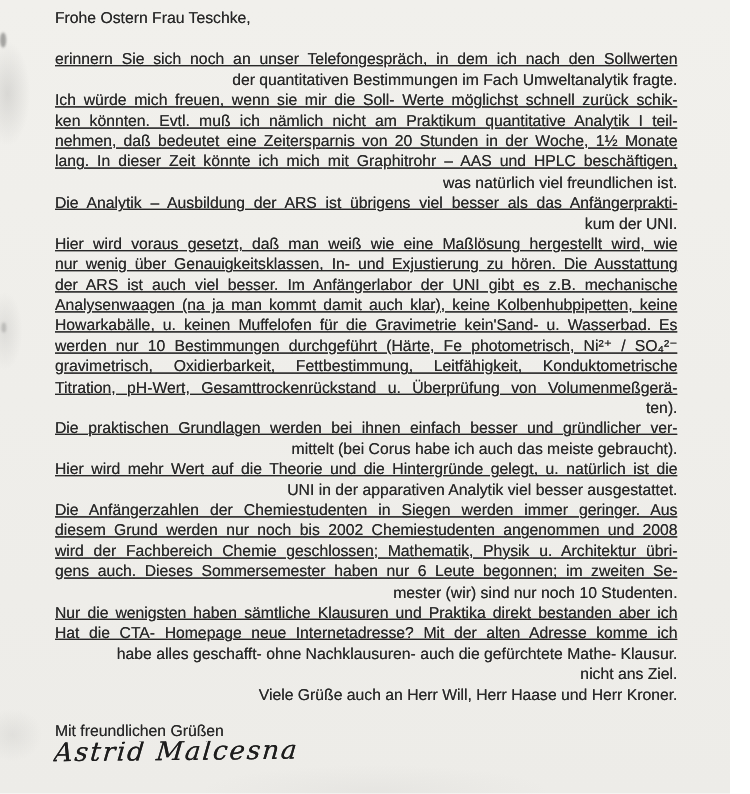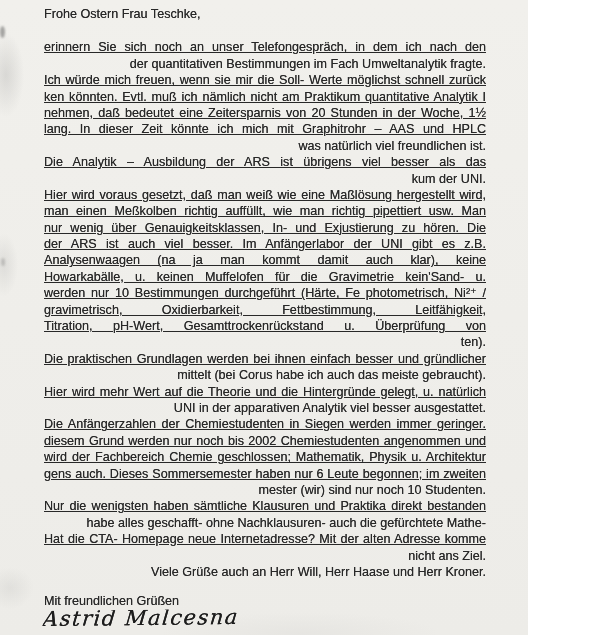--- a/index.html
+++ b/index.html
@@ -3,21 +3,21 @@
 <meta charset="utf-8">
 <style>
   html, body { margin: 0; padding: 0; }
   body {
     width: 600px; height: 635px;
     font-family: "Liberation Sans", "DejaVu Sans", sans-serif;
     overflow: hidden;
   }
   .scan {
     position: relative;
-    width: 528px; height: 635px;
+    width: 584px; height: 635px;
     background:
       radial-gradient(ellipse 26px 60px at 6px 75px,  rgba(120,120,120,.20), transparent 70%),
       radial-gradient(ellipse 20px 45px at 4px 265px, rgba(130,130,130,.16), transparent 70%),
       radial-gradient(ellipse 34px 30px at 10px 588px,rgba(140,140,140,.13), transparent 70%),
       radial-gradient(ellipse 18px 90px at 598px 330px,rgba(150,150,150,.10), transparent 70%),
       radial-gradient(ellipse 200px 30px at 300px 633px,rgba(150,150,150,.08), transparent 70%),
       linear-gradient(#f1f0ec, #edece8);
   }
   .speck {
     position: absolute;
@@ -86,41 +86,40 @@
         <div class="ln just">erinnern Sie sich noch an unser Telefongespräch, in dem ich nach den Sollwerten</div>
         <div class="ln">der quantitativen Bestimmungen im Fach Umweltanalytik fragte.</div>
         <div class="ln just">Ich würde mich freuen, wenn sie mir die Soll- Werte möglichst schnell zurück schik-</div>
         <div class="ln just">ken könnten. Evtl. muß ich nämlich nicht am Praktikum quantitative Analytik I teil-</div>
         <div class="ln just">nehmen, daß bedeutet eine Zeitersparnis von 20 Stunden in der Woche, 1½ Monate</div>
         <div class="ln just">lang. In dieser Zeit könnte ich mich mit Graphitrohr – AAS und HPLC beschäftigen,</div>
         <div class="ln">was natürlich viel freundlichen ist.</div>
         <div class="ln just">Die Analytik – Ausbildung der ARS ist übrigens viel besser als das Anfängerprakti-</div>
         <div class="ln">kum der UNI.</div>
         <div class="ln just">Hier wird voraus gesetzt, daß man weiß wie eine Maßlösung hergestellt wird, wie</div>
-        <div class="ln just">man einen Meßkolben richtig auffüllt, wie man richtig pipettiert usw. Man bekommt</div>
         <div class="ln just">nur wenig über Genauigkeitsklassen, In- und Exjustierung zu hören. Die Ausstattung</div>
         <div class="ln just">der ARS ist auch viel besser. Im Anfängerlabor der UNI gibt es z.B. mechanische</div>
         <div class="ln just">Analysenwaagen (na ja man kommt damit auch klar), keine Kolbenhubpipetten, keine</div>
         <div class="ln just">Howarkabälle, u. keinen Muffelofen für die Gravimetrie kein'Sand- u. Wasserbad. Es</div>
         <div class="ln just">werden nur 10 Bestimmungen durchgeführt (Härte, Fe photometrisch, Ni²⁺ / SO₄²⁻</div>
         <div class="ln just">gravimetrisch, Oxidierbarkeit, Fettbestimmung, Leitfähigkeit, Konduktometrische</div>
         <div class="ln just">Titration, pH-Wert, Gesamttrockenrückstand u. Überprüfung von Volumenmeßgerä-</div>
         <div class="ln">ten).</div>
         <div class="ln just">Die praktischen Grundlagen werden bei ihnen einfach besser und gründlicher ver-</div>
         <div class="ln">mittelt (bei Corus habe ich auch das meiste gebraucht).</div>
         <div class="ln just">Hier wird mehr Wert auf die Theorie und die Hintergründe gelegt, u. natürlich ist die</div>
         <div class="ln">UNI in der apparativen Analytik viel besser ausgestattet.</div>
         <div class="ln just">Die Anfängerzahlen der Chemiestudenten in Siegen werden immer geringer. Aus</div>
         <div class="ln just">diesem Grund werden nur noch bis 2002 Chemiestudenten angenommen und 2008</div>
         <div class="ln just">wird der Fachbereich Chemie geschlossen; Mathematik, Physik u. Architektur übri-</div>
         <div class="ln just">gens auch. Dieses Sommersemester haben nur 6 Leute begonnen; im zweiten Se-</div>
         <div class="ln">mester (wir) sind nur noch 10 Studenten.</div>
         <div class="ln just">Nur die wenigsten haben sämtliche Klausuren und Praktika direkt bestanden aber ich</div>
+        <div class="ln just">Hat die CTA- Homepage neue Internetadresse? Mit der alten Adresse komme ich</div>
         <div class="ln">habe alles geschafft- ohne Nachklausuren- auch die gefürchtete Mathe- Klausur.</div>
-        <div class="ln just">Hat die CTA- Homepage neue Internetadresse? Mit der alten Adresse komme ich</div>
         <div class="ln">nicht ans Ziel.</div>
         <div class="ln">Viele Grüße auch an Herr Will, Herr Haase und Herr Kroner.</div>
       </div>
 
     <div class="closing">Mit freundlichen Grüßen</div>
 
     <div class="signature">Astrid Malcesna</div>
   </div>
 </div>
 

